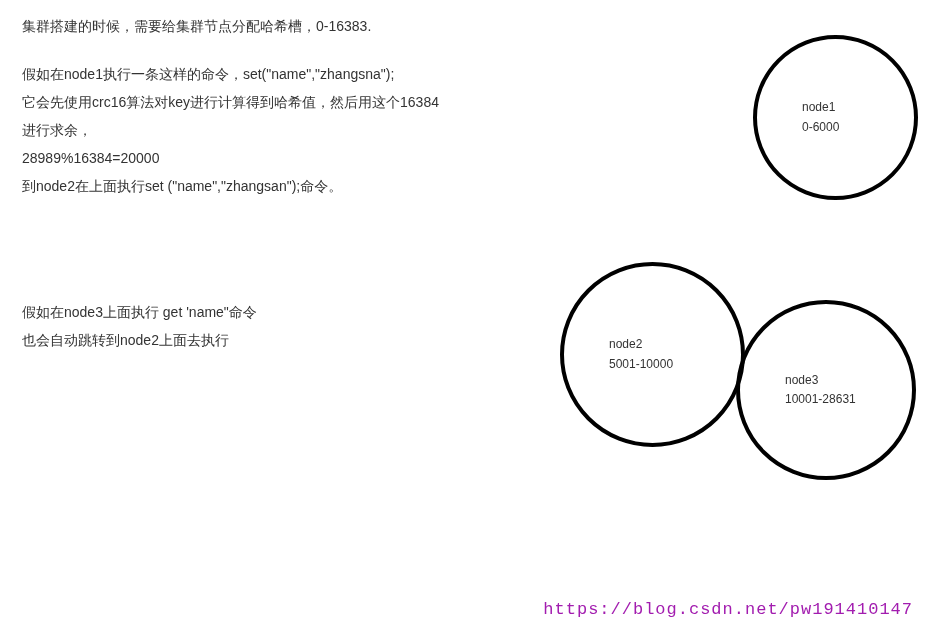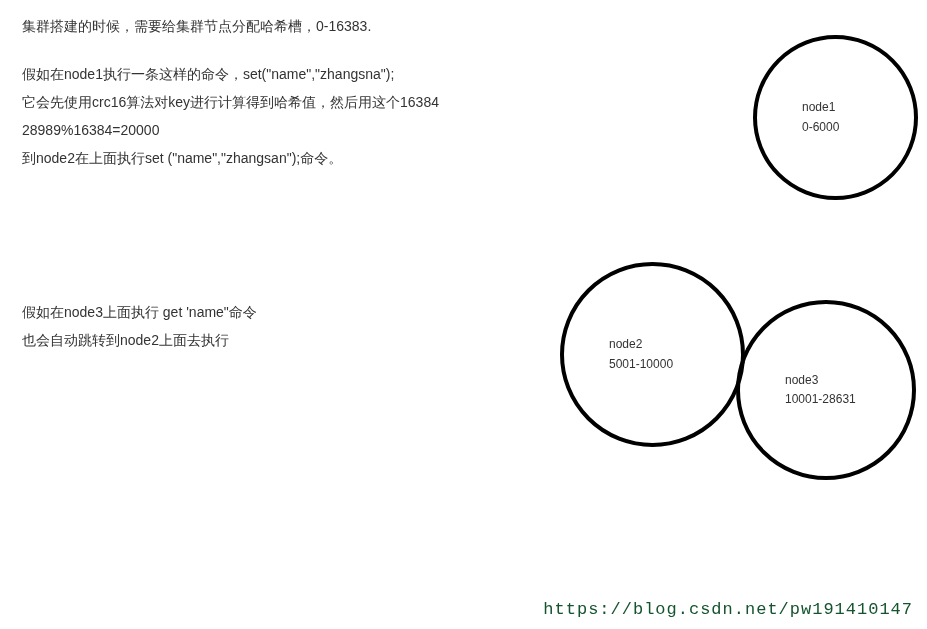--- a/index.html
+++ b/index.html
@@ -30,41 +30,42 @@
       padding-left: 45px;
     }
     .node-label {
       font-size: 12px;
       line-height: 1.6;
     }
     .watermark {
       position: absolute;
       font-family: "Courier New", monospace;
       font-size: 17px;
-      color: #14532d;
+      color: #a21caf;
       letter-spacing: 1px;
     }
     #block1 { left: 22px; top: 12px; }
     #block2 { left: 22px; top: 60px; }
     #block3 { left: 22px; top: 298px; }
     #circle1 { left: 753px; top: 35px; width: 165px; height: 165px; }
     #circle2 { left: 560px; top: 262px; width: 185px; height: 185px; }
     #circle3 { left: 736px; top: 300px; width: 180px; height: 180px; }
     #watermark { right: 14px; bottom: 10px; }
   </style>
 </head>
 <body>
 
 <div id="block1" class="text-block">
   <div class="text-line">集群搭建的时候，需要给集群节点分配哈希槽，0-16383.</div>
 </div>
 
 <div id="block2" class="text-block">
   <div class="text-line">假如在node1执行一条这样的命令，set("name","zhangsna");</div>
   <div class="text-line">它会先使用crc16算法对key进行计算得到哈希值，然后用这个16384</div>
+  <div class="text-line">进行求余，</div>
   <div class="text-line">28989%16384=20000</div>
   <div class="text-line">到node2在上面执行set ("name","zhangsan");命令。</div>
 </div>
 
 <div id="block3" class="text-block">
   <div class="text-line">假如在node3上面执行 get 'name"命令</div>
   <div class="text-line">也会自动跳转到node2上面去执行</div>
 </div>
 
 <div id="circle1" class="node-circle">

